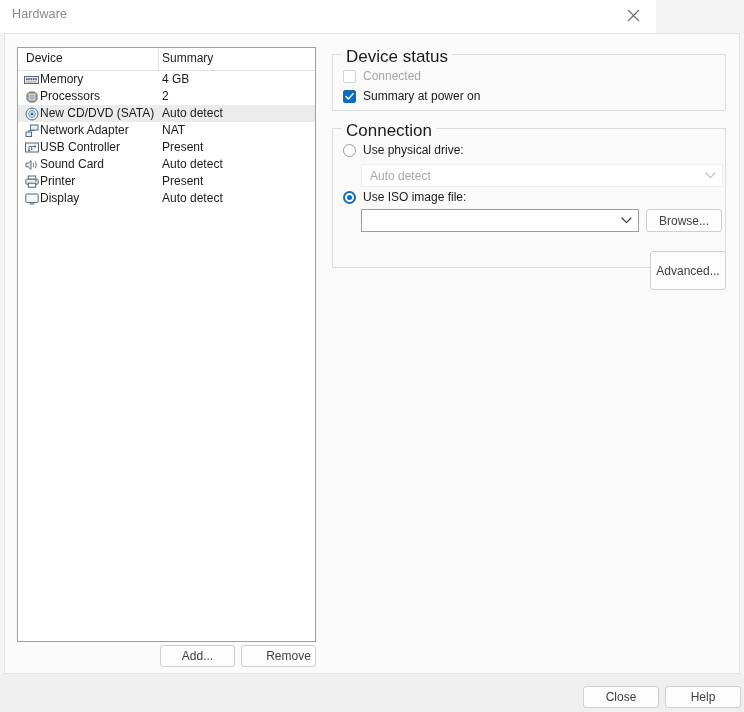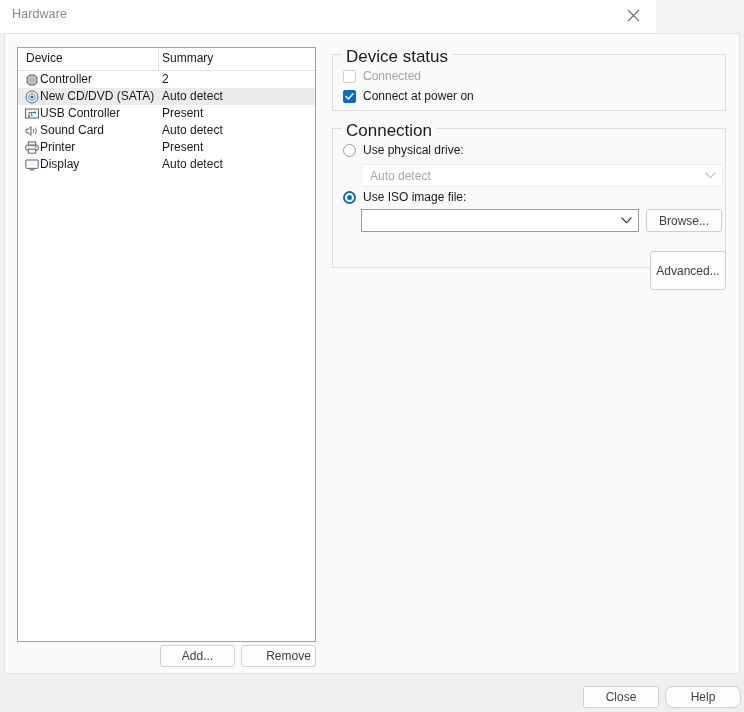--- a/index.html
+++ b/index.html
@@ -298,21 +298,21 @@
     background: #efefef;
   }
   #btn-close {
     position: absolute;
     left: 583px; top: 686px;
     width: 76px; height: 22px;
   }
   #btn-help {
     position: absolute;
     left: 665px; top: 686px;
-    width: 76px; height: 22px; border-radius: 8px;
+    width: 76px; height: 22px;
   }
 </style>
 </head>
 <body>
 
 <div id="app">
 
   <div class="titlebar">
     <div class="titlebar-title">Hardware</div>
     <div class="titlebar-close">
@@ -324,44 +324,70 @@
 
   <div class="content-panel"></div>
 
   <div class="device-list">
     <div class="dl-header">
       <div class="dl-colsep"></div>
       <div class="col-device">Device</div>
       <div class="col-summary">Summary</div>
     </div>
     <div id="device-rows">
+        <div class="dl-row">
+          <span class="dl-icon">
+            <svg width="15" height="12" viewBox="0 0 15 12">
+              <rect x="0.5" y="2.5" width="14" height="7" fill="#eceff1" stroke="#5a6673"></rect>
+              <rect x="2" y="4" width="1.6" height="2.2" fill="#5a6673"></rect>
+              <rect x="4.3" y="4" width="1.6" height="2.2" fill="#5a6673"></rect>
+              <rect x="6.6" y="4" width="1.6" height="2.2" fill="#5a6673"></rect>
+              <rect x="8.9" y="4" width="1.6" height="2.2" fill="#5a6673"></rect>
+              <rect x="11.2" y="4" width="1.6" height="2.2" fill="#5a6673"></rect>
+              <rect x="2" y="7.4" width="11" height="1" fill="#9aa5b1"></rect>
+            </svg>
+          </span>
+          <span class="dl-name">Memory</span>
+          <span class="dl-summary">4 GB</span>
+        </div>
         <div class="dl-row">
           <span class="dl-icon">
             <svg width="14" height="14" viewBox="0 0 14 14">
               <rect x="3" y="3" width="8" height="8" fill="#f0f0f0" stroke="#6b6b6b"></rect>
               <rect x="5" y="5" width="4" height="4" fill="#b9c3cc" stroke="#6b6b6b" stroke-width="0.5"></rect>
               <g stroke="#6b6b6b" stroke-width="1">
                 <path d="M5 3 V1 M7 3 V1 M9 3 V1 M5 11 V13 M7 11 V13 M9 11 V13"></path>
                 <path d="M3 5 H1 M3 7 H1 M3 9 H1 M11 5 H13 M11 7 H13 M11 9 H13"></path>
               </g>
             </svg>
           </span>
-          <span class="dl-name">Controller</span>
+          <span class="dl-name">Processors</span>
           <span class="dl-summary">2</span>
         </div>
         <div class="dl-row selected">
           <span class="dl-icon">
             <svg width="14" height="14" viewBox="0 0 14 14">
               <circle cx="7" cy="7" r="6" fill="#e8f1f8" stroke="#4a6f8a"></circle>
               <circle cx="7" cy="7" r="3.4" fill="#cfe2f0" stroke="#4a6f8a" stroke-width="0.6"></circle>
               <circle cx="7" cy="7" r="1.3" fill="#2b5f86"></circle>
             </svg>
           </span>
           <span class="dl-name">New CD/DVD (SATA)</span>
           <span class="dl-summary">Auto detect</span>
+        </div>
+        <div class="dl-row">
+          <span class="dl-icon">
+            <svg width="14" height="14" viewBox="0 0 14 14">
+              <rect x="5.5" y="1" width="7.5" height="5" fill="#eceff1" stroke="#4a6f8a"></rect>
+              <rect x="1" y="8" width="5.5" height="4.5" fill="#eceff1" stroke="#4a6f8a"></rect>
+              <path d="M3.7 8 V6.6 H9 V6" stroke="#4a6f8a" fill="none" stroke-width="0.9"></path>
+            </svg>
+          </span>
+          <span class="dl-name">Network Adapter</span>
+          <span class="dl-summary">NAT</span>
         </div>
         <div class="dl-row">
           <span class="dl-icon">
             <svg width="14" height="13" viewBox="0 0 14 13">
               <rect x="0.5" y="2" width="13" height="9" fill="#f2f6f9" stroke="#5a6673"></rect>
               <path d="M4 9 V5.5 H9.5" stroke="#4a6f8a" fill="none" stroke-width="0.9"></path>
               <circle cx="4" cy="9.4" r="1" fill="#4a6f8a"></circle>
               <rect x="9" y="4.6" width="2" height="1.8" fill="#4a6f8a"></rect>
               <path d="M6.6 5.5 V7.6" stroke="#4a6f8a" stroke-width="0.9"></path>
               <rect x="5.9" y="7.5" width="1.5" height="1.5" fill="#4a6f8a"></rect>
@@ -416,21 +442,21 @@
       <span class="cb disabled"></span>
       <span class="cb-label">Connected</span>
     </div>
 
     <div class="checkrow" id="cb-connect-power">
       <span class="cb checked">
         <svg width="9" height="9" viewBox="0 0 9 9" aria-hidden="true">
           <path d="M1 4.6 L3.4 7 L8 1.7" stroke="#ffffff" stroke-width="1.4" fill="none" stroke-linecap="round" stroke-linejoin="round"></path>
         </svg>
       </span>
-      <span class="cb-label">Connect at power on</span>
+      <span class="cb-label">Summary at power on</span>
     </div>
   </div>
 
   <div class="groupbox" id="gb-connection">
     <div class="gb-title">Connection</div>
 
     <div class="radiorow" id="rb-physical">
       <span class="rb"></span>
       <span class="rb-label">Use physical drive:</span>
     </div>

